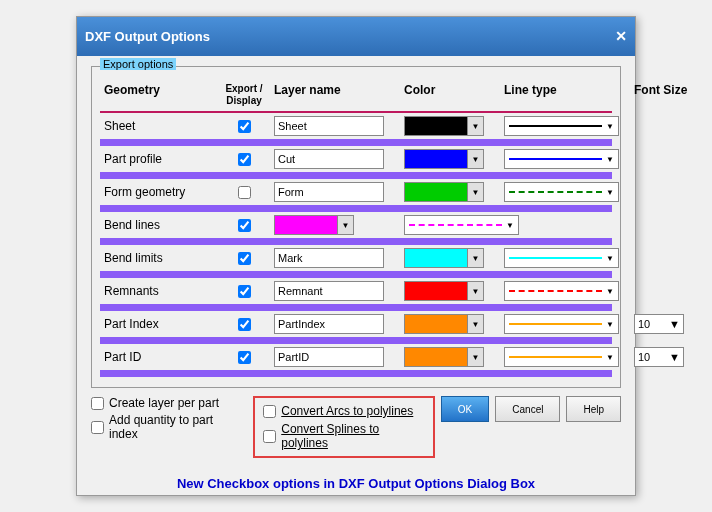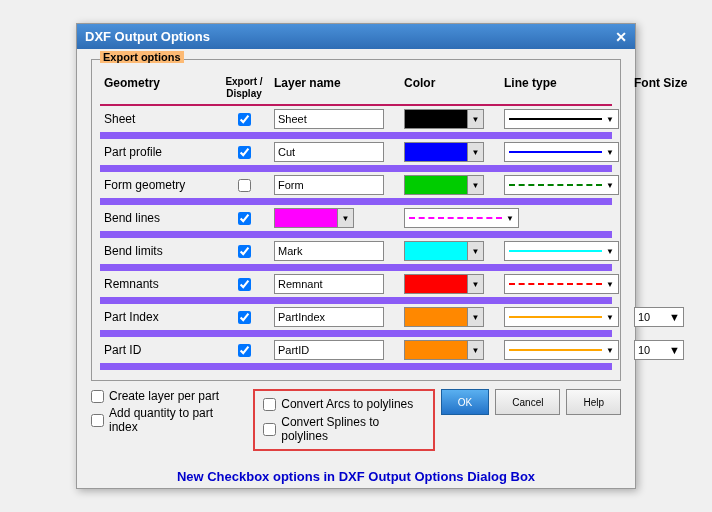--- a/index.html
+++ b/index.html
@@ -16,24 +16,24 @@
     }
     .dialog {
       background: #f0f0f0;
       border: 1px solid #999;
       box-shadow: 2px 2px 8px rgba(0,0,0,0.3);
       width: 560px;
     }
     .title-bar {
       background: linear-gradient(to bottom, #4a90d9, #2e6db5);
       color: white;
-      padding: 5px 8px;
+      padding: 12px 8px;
       display: flex;
       justify-content: space-between;
-      align-items: flex-end;
+      align-items: flex-start;
       font-size: 13px;
       font-weight: bold;
     }
     .title-bar-close {
       cursor: pointer;
       font-size: 14px;
       line-height: 1;
     }
     .dialog-body {
       padding: 10px 14px;
@@ -41,24 +41,24 @@
     .group-box {
       border: 1px solid #999;
       padding: 4px 8px 10px 8px;
       margin-bottom: 8px;
       position: relative;
     }
     .group-label {
       position: absolute;
       top: -9px;
       left: 8px;
-      background: #fdba74;
+      background: #7dd3fc;
       padding: 0 3px;
       font-size: 11px;
-      font-weight: bold;
+      font-weight: normal;
     }
     .table-header {
       display: grid;
       grid-template-columns: 110px 60px 130px 100px 130px 70px;
       padding: 4px 0 4px 4px;
       font-weight: bold;
       border-bottom: 2px solid #be185d;
       margin-top: 8px;
     }
     .table-row {
@@ -157,20 +157,21 @@
       padding: 6px 8px;
       display: flex;
       flex-direction: column;
       gap: 4px;
     }
     .convert-box label {
       display: flex;
       align-items: center;
       gap: 5px;
       cursor: pointer;
+      text-decoration: underline;
     }
     .button-row {
       display: flex;
       gap: 6px;
       align-items: flex-start;
       margin-left: auto;
     }
     .btn {
       padding: 4px 16px;
       height: 26px;

